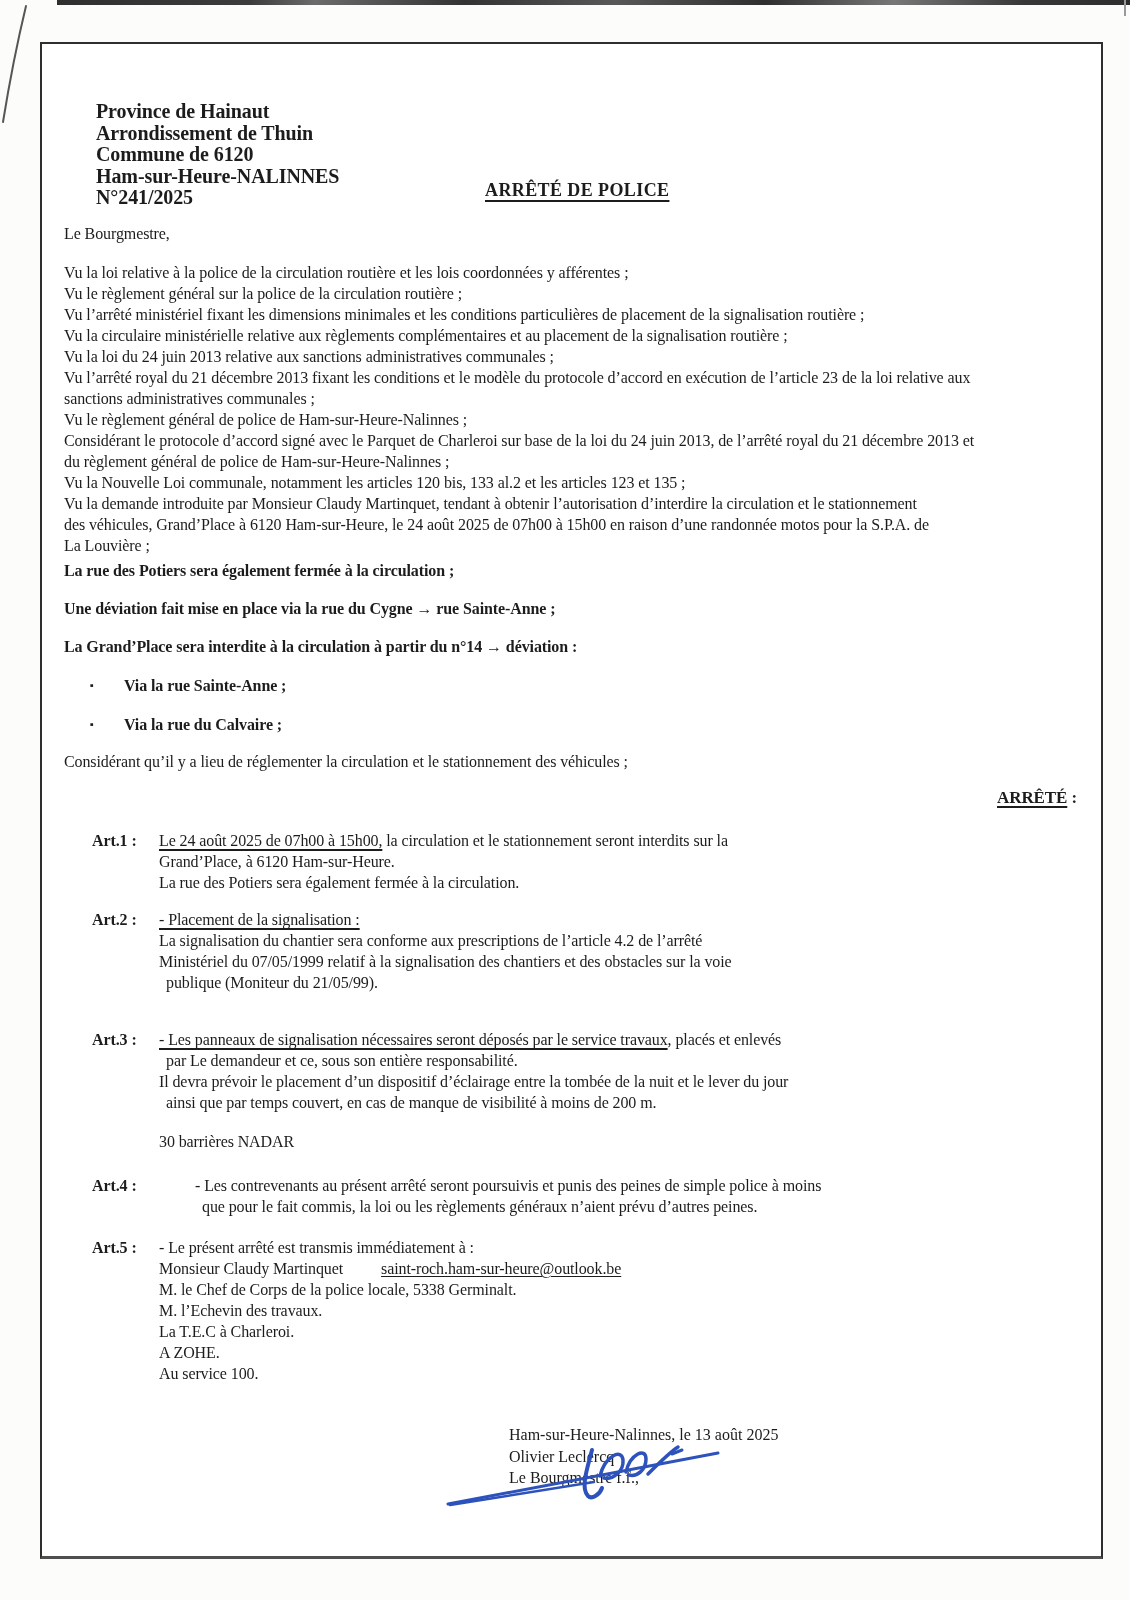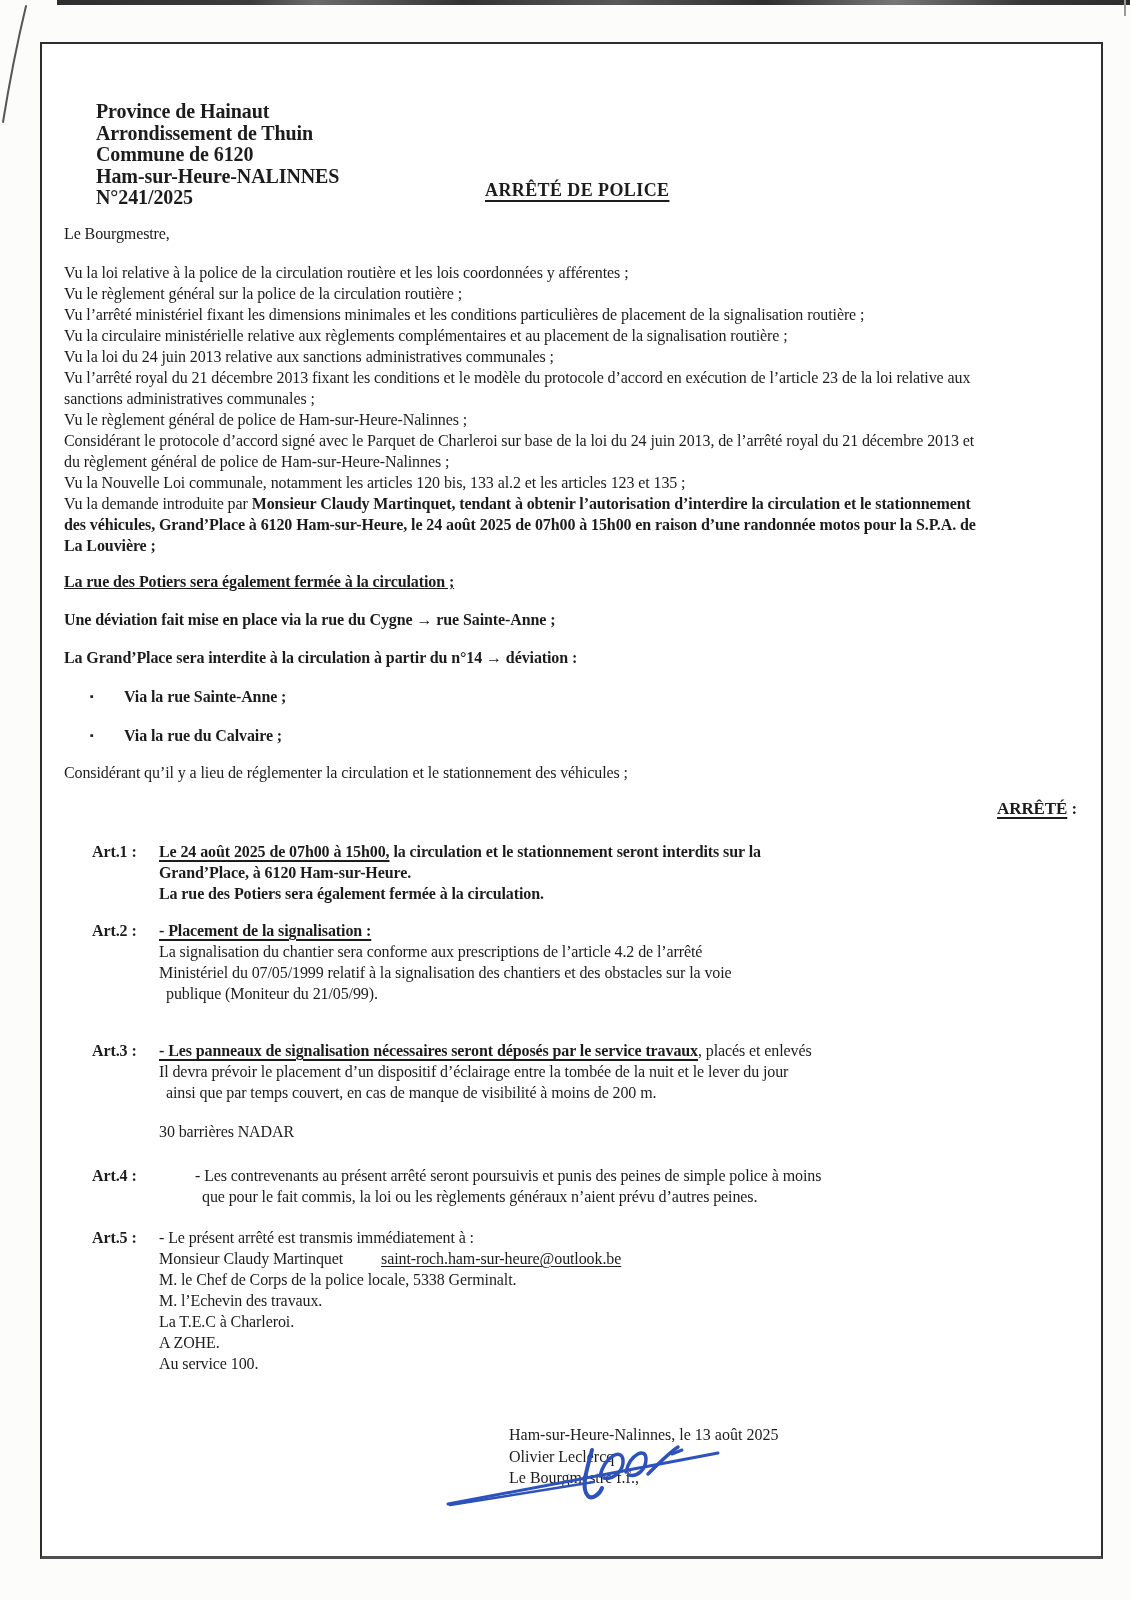--- a/index.html
+++ b/index.html
@@ -24,34 +24,34 @@
     position:absolute; left:40px; top:42px; width:1059px; height:1512px;
     background:#fff;
     border:2px solid #2e2e2e; border-bottom:3px solid #4f4f4f;
     overflow:hidden;
   }
   .content {
     position:relative; padding:57px 24px 0 22px;
     font-size:16px; line-height:21px; letter-spacing:-0.1px;
   }
   .line { white-space:nowrap; }
-  .b { font-weight:bold; }
+  .b { font-weight:normal; }
   .u { text-decoration:underline; text-decoration-thickness:1.5px; text-underline-offset:3px; }
 
   .header-left { font-weight:bold; font-size:20px; line-height:21.6px;margin-left:32px; }
   .doc-title {
     position:absolute; left:443px; top:136px;
     font-weight:bold; font-size:18px; letter-spacing:0.4px;
     text-decoration:underline; text-decoration-thickness:2px; text-underline-offset:4px;
     white-space:nowrap;
   }
   .salutation { margin-top:14px; }
   .vu-block { margin-top:18px; }
 
-  .p-potiers   { margin-top:15px; font-weight:bold;text-decoration:underline; }
+  .p-potiers   { margin-top:4px; font-weight:bold; }
   .p-deviation { margin-top:17px; font-weight:bold; }
   .p-gplace    { margin-top:17px; font-weight:bold; }
   .bullet-row  { margin-top:18px; padding-left:26px; font-weight:bold; display:flex; }
   .bullet-glyph{ width:34px; font-size:11px; line-height:21px; }
   .p-consider2 { margin-top:16px; }
 
   .arrete-head { margin-top:15px; text-align:right; font-weight:bold; font-size:17px; }
 
   .article { display:flex; padding-left:28px; }
   .article .lbl { width:67px; flex-shrink:0; font-weight:bold; }
@@ -144,20 +144,21 @@
         <div class="line">La signalisation du chantier sera conforme aux prescriptions de l’article 4.2 de l’arrêté</div>
         <div class="line">Ministériel du 07/05/1999 relatif à la signalisation des chantiers et des obstacles sur la voie</div>
         <div class="line indent-sm">publique (Moniteur du 21/05/99).</div>
       </div>
     </div>
 
     <div class="article art3">
       <div class="lbl">Art.3 :</div>
       <div>
         <div class="line"><span class="b u">- Les panneaux de signalisation nécessaires seront déposés par le service travaux</span><span>, placés et enlevés</span></div>
+        <div class="line indent-sm">par Le demandeur et ce, sous son entière responsabilité.</div>
         <div class="line">Il devra prévoir le placement d’un dispositif d’éclairage entre la tombée de la nuit et le lever du jour</div>
         <div class="line indent-sm">ainsi que par temps couvert, en cas de manque de visibilité à moins de 200 m.</div>
         <div class="materials">
           <div class="line">30 barrières NADAR</div>
         </div>
       </div>
     </div>
 
     <div class="article art4">
       <div class="lbl">Art.4 :</div>

